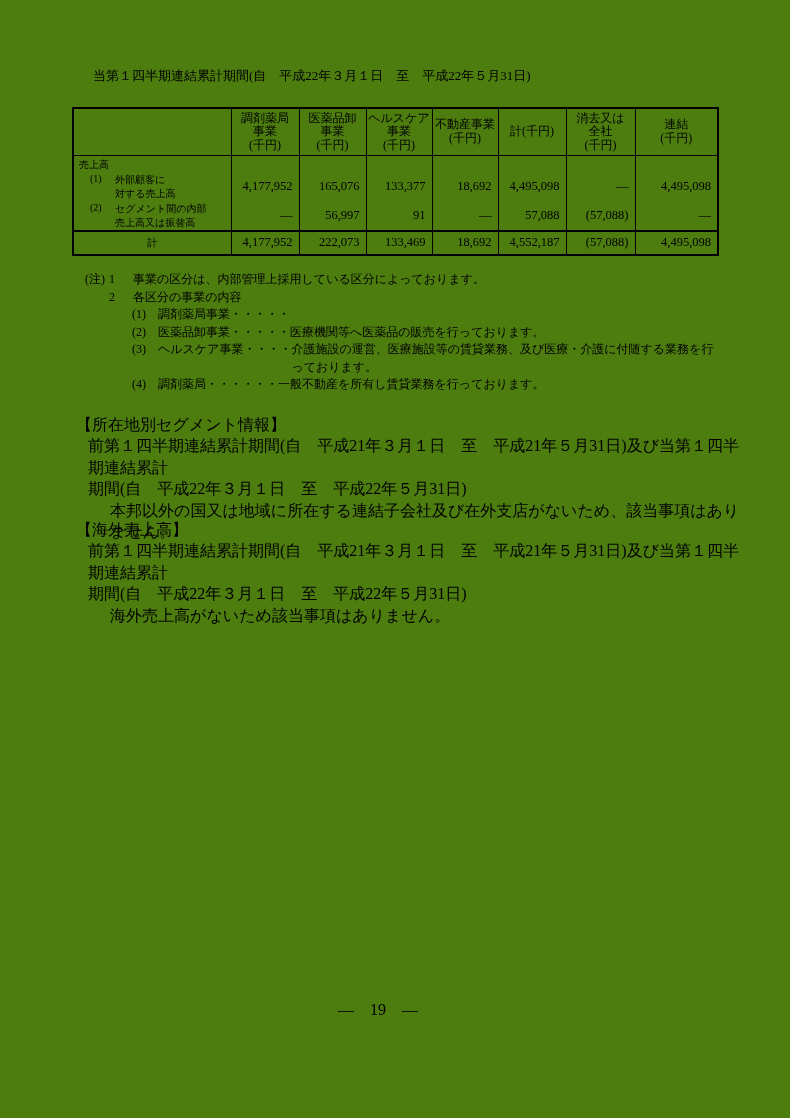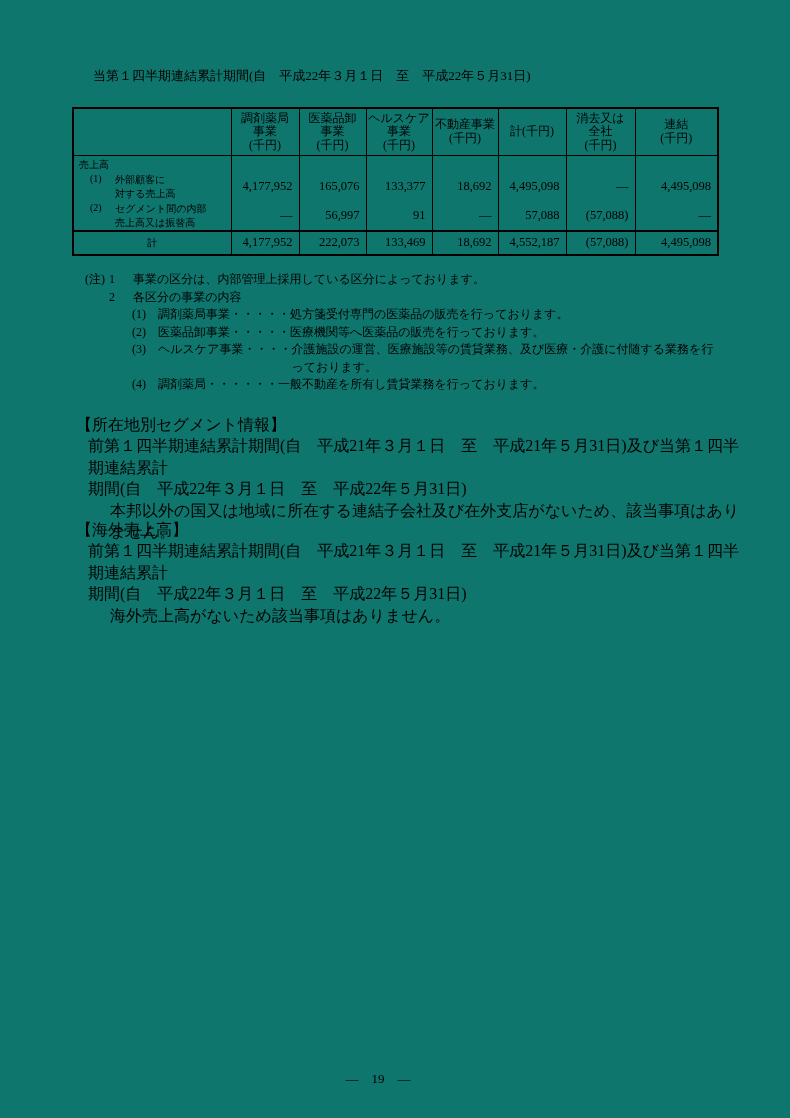--- a/index.html
+++ b/index.html
@@ -2,21 +2,21 @@
 <html><head>
 <meta charset="utf-8">
 <style>
   * { margin:0; padding:0; box-sizing:border-box; }
   html,body { background:#ffffff; }
   body {
     width:790px; height:1118px;
     font-family:"Liberation Serif","DejaVu Serif",serif;
     color:#000;
   }
-  .page { position:relative; width:790px; height:1118px; background:#0f766e; overflow:hidden; }
+  .page { position:relative; width:790px; height:1118px; background:#4d7c0f; overflow:hidden; }
 
   .title { position:absolute; left:93px; top:67px; font-size:13px; white-space:nowrap; }
 
   
   .seg-table {
     position:absolute; left:72px; top:107px; width:645px;
     border-collapse:collapse; table-layout:fixed;
     border:2px solid #000;
   }
   .seg-table th, .seg-table td { font-weight:normal; overflow:hidden; }
@@ -53,21 +53,21 @@
   .si-desc { flex:1; white-space:pre-line; }
 
   
   .section { position:absolute; left:76px; width:665px; font-size:16px; line-height:21.4px; }
   .sec1 { top:414px; }
   .sec2 { top:519px; }
   .sec-para { margin-left:12px; white-space:pre-line; }
   .sec-body { margin-left:34px; }
 
   
-  .footer { position:absolute; left:0; top:1070px; width:756px; text-align:center; font-size:13px; }
+  .footer { position:absolute; left:0; top:1000px; width:756px; text-align:center; font-size:16px; }
 </style>
 </head>
 <body>
 
 <div class="page">
 
   <div class="title">当第１四半期連結累計期間(自　平成22年３月１日　至　平成22年５月31日)</div>
 
   <table class="seg-table">
     <colgroup>
@@ -163,21 +163,20 @@
       <span class="note-text">事業の区分は、内部管理上採用している区分によっております。</span>
     </div>
     <div class="note-row">
       <span class="note-prefix"></span>
       <span class="note-num">2</span>
       <span class="note-text">各区分の事業の内容</span>
     </div>
     <div class="subitem">
       <span class="si-num">(1)</span>
       <span class="si-label">調剤薬局事業・・・・・</span>
-      <span class="si-desc">処方箋受付専門の医薬品の販売を行っております。</span>
     </div>
     <div class="subitem">
       <span class="si-num">(2)</span>
       <span class="si-label">医薬品卸事業・・・・・</span>
       <span class="si-desc">医療機関等へ医薬品の販売を行っております。</span>
     </div>
     <div class="subitem">
       <span class="si-num">(3)</span>
       <span class="si-label">ヘルスケア事業・・・・</span>
       <span class="si-desc">介護施設の運営、医療施設等の賃貸業務、及び医療・介護に付随する業務を行

